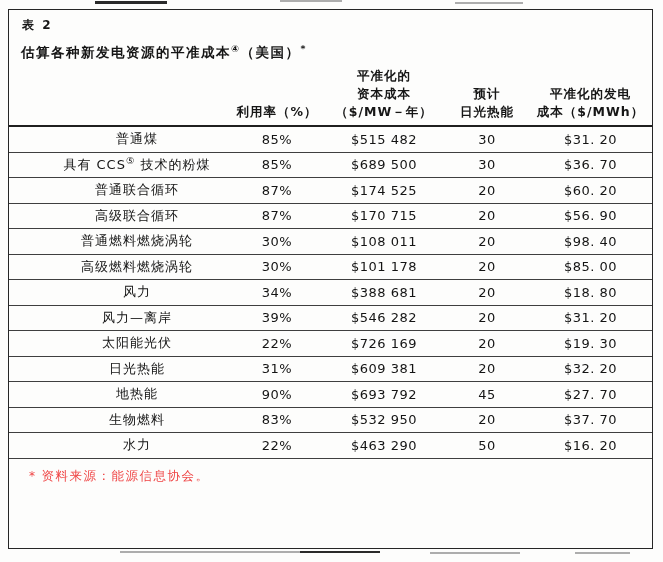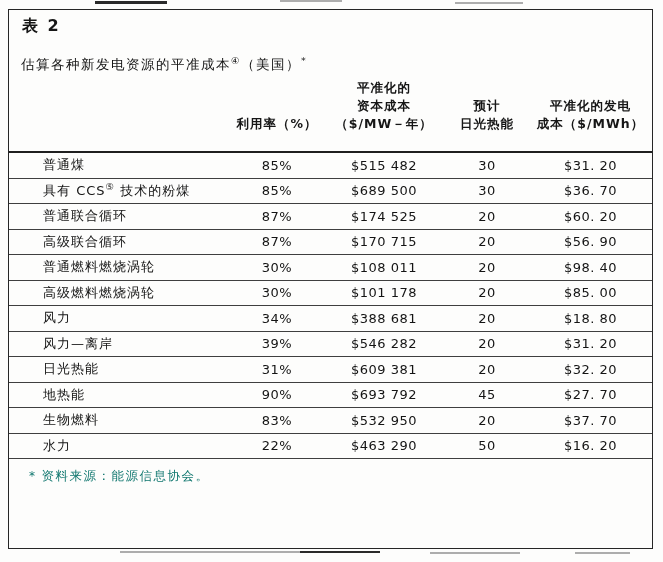--- a/index.html
+++ b/index.html
@@ -25,76 +25,76 @@
     left: 8px;
     top: 9px;
     width: 645px;
     height: 540px;
     border: 1.5px solid #262626;
     box-sizing: border-box;
     background: #fdfdfc;
   }
   .tbl-label {
     margin: 7px 0 0 13px;
-    font-size: 16px;
+    font-size: 12px;
     font-weight: 700;
     letter-spacing: 2px;
     line-height: 17px;
   }
   .tbl-title {
-    margin: 21px 0 0 12px;
+    margin: 9px 0 0 12px;
     font-size: 13.5px;
-    font-weight: 400;
+    font-weight: 700;
     letter-spacing: 1.5px;
     line-height: 18px;
   }
   sup {
     font-size: 9.5px;
     line-height: 0;
   }
   table.datatable {
     width: 100%;
     border-collapse: collapse;
     table-layout: fixed;
     margin-top: 6px;
   }
   col.c1 { width: 222px; }
   col.c2 { width: 92px; }
   col.c3 { width: 122px; }
   col.c4 { width: 84px; }
   thead th {
     vertical-align: bottom;
-    padding: 0 0 18px 0;
+    padding: 0 0 4px 0;
     font-size: 12.5px;
     font-weight: 600;
     letter-spacing: 1px;
     line-height: 18px;
     text-align: center;
     border-bottom: 2.5px solid #1f1f1f;
   }
   tbody td {
     border-bottom: 1.8px solid #3f3f3f;
     height: 24.5px;
     font-size: 13px;
     letter-spacing: 0.5px;
     text-align: center;
     padding: 0;
     vertical-align: middle;
     color: #141414;
   }
   tbody td.col-name {
-    text-align: left;
+    text-align: center;
     padding-left: 34px;
     letter-spacing: 1px;
   }
   .footnote {
     margin: 9px 0 0 20px;
     font-size: 12.5px;
     letter-spacing: 1.5px;
-    color: #0f766e;
+    color: #ef4444;
   }
   .footnote .star {
     font-size: 12px;
     margin-right: 5px;
   }
   
   .artifact {
     position: absolute;
     background: #2a2a2a;
     pointer-events: none;
@@ -209,20 +209,27 @@
   </tr>
 
   <tr>
     <td class="col-name"><span>风力—离岸</span><sup></sup><span></span></td>
     <td>39%</td>
     <td>$546 282</td>
     <td>20</td>
     <td>$31. 20</td>
   </tr>
 
+  <tr>
+    <td class="col-name"><span>太阳能光伏</span><sup></sup><span></span></td>
+    <td>22%</td>
+    <td>$726 169</td>
+    <td>20</td>
+    <td>$19. 30</td>
+  </tr>
 
   <tr>
     <td class="col-name"><span>日光热能</span><sup></sup><span></span></td>
     <td>31%</td>
     <td>$609 381</td>
     <td>20</td>
     <td>$32. 20</td>
   </tr>
 
   <tr>

